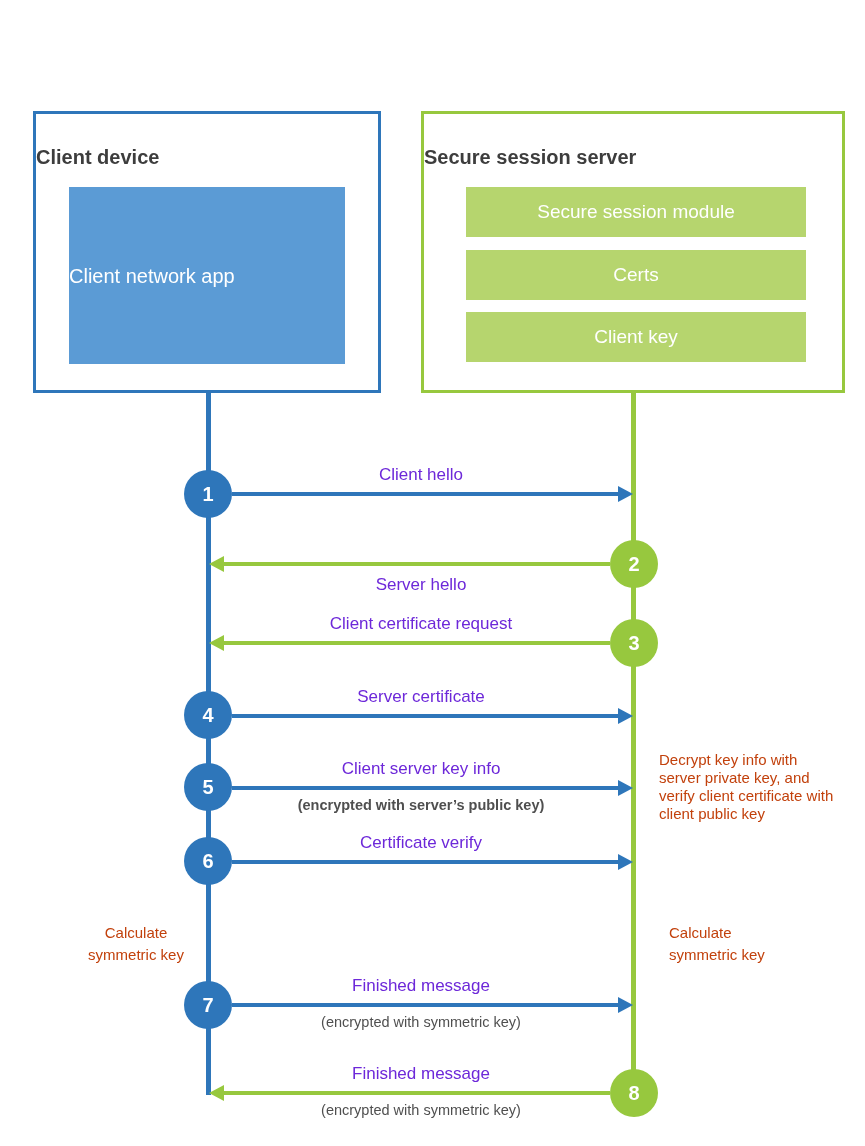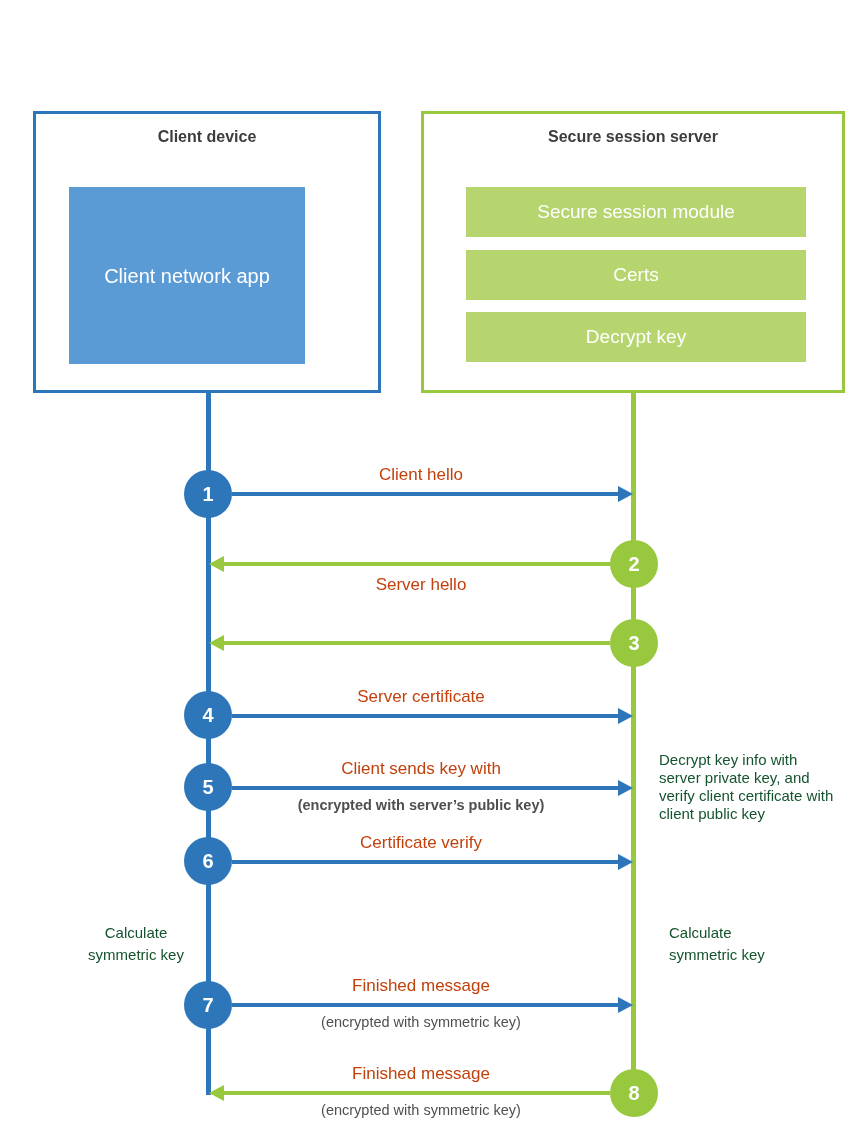--- a/index.html
+++ b/index.html
@@ -8,24 +8,24 @@
     font-family:"Liberation Sans", sans-serif; overflow:hidden;
   }
   .page-title {
     position:absolute; left:30px; top:14px; margin:0;
     font-size:28px; font-weight:300; color:#4b4b4b; letter-spacing:0px;
   }
   
   .actor-box { position:absolute; box-sizing:border-box; background:#fff; top:111px; height:282px; }
   .client-box { left:33px; width:348px; border:3px solid #2e76ba; }
   .server-box { left:421px; width:424px; border:3px solid #97c83e; }
-  .box-title { text-align:center; margin-top:14px; font-size:16px; font-weight:bold; color:#3d3d3d; }
+  .box-title { margin-top:32px; font-size:20px; font-weight:bold; color:#3d3d3d; }
   .client-app {
-    position:absolute; left:69px; top:187px; width:236px; height:177px;
-    background:#5b9bd5; display:flex; align-items:center; justify-content:center;
+    position:absolute; left:69px; top:187px; width:276px; height:177px;
+    background:#5b9bd5; display:flex; align-items:center; justify-content:flex-start;
   }
   .client-app span { display:block; max-width:170px; text-align:center; color:#ffffff; font-size:20px; line-height:26px; }
   .server-bar {
     position:absolute; left:466px; width:340px; height:50px; background:#b6d56e;
     display:flex; align-items:center; justify-content:center; color:#ffffff; font-size:19px;
   }
   .bar-1 { top:187px; } .bar-2 { top:250px; } .bar-3 { top:312px; }
   
   .vline { position:absolute; width:5px; }
   .vline-client { left:206px; top:393px; height:702px; background:#2e76ba; }
@@ -45,27 +45,27 @@
   .circle {
     position:absolute; width:48px; height:48px; border-radius:50%;
     display:flex; align-items:center; justify-content:center;
     color:#fff; font-size:20px; font-weight:bold;
   }
   .circle.blue  { background:#2e76ba; left:184px; }
   .circle.green { background:#97c83e; left:610px; }
   .c1 { top:470px; } .c2 { top:540px; } .c3 { top:619px; } .c4 { top:691px; }
   .c5 { top:763px; } .c6 { top:837px; } .c7 { top:981px; } .c8 { top:1069px; }
   
-  .step-label { position:absolute; left:208px; width:426px; text-align:center; font-size:17px; color:#c2410c; }
+  .step-label { position:absolute; left:208px; width:426px; text-align:center; font-size:17px; color:#6d28d9; }
   .step-sub   { position:absolute; left:208px; width:426px; text-align:center; font-size:14.5px; color:#4f4f4f; }
   .lb1 { top:465px; } .lb2 { top:535px;margin-top:40px; } .lb3 { top:614px; } .lb4 { top:687px; }
   .lb5 { top:759px; } .lb6 { top:833px; } .lb7 { top:976px; } .lb8 { top:1064px; }
   .sb2 { top:573px; } .sb5 { top:797px;font-weight:bold; } .sb6 { top:871px; } .sb7 { top:1014px; } .sb8 { top:1102px; }
   
-  .note { position:absolute; color:#14532d; }
+  .note { position:absolute; color:#c2410c; }
   .note-server { left:659px; top:751px; width:178px; font-size:15px; line-height:18px; }
   .calc-left  { left:76px;  top:922px; width:120px; text-align:center; font-size:15px; line-height:22px; }
   .calc-right { left:669px; top:922px; width:120px; text-align:left;  font-size:15px; line-height:22px; }
 </style>
 </head>
 <body>
 
 <div class="canvas">
 
 
@@ -79,21 +79,21 @@
   <div class="actor-box server-box">
     <div class="box-title">Secure session server</div>
   </div>
   <div class="server-bar bar-1">
     <span>Secure session module</span>
   </div>
   <div class="server-bar bar-2">
     <span>Certs</span>
   </div>
   <div class="server-bar bar-3">
-    <span>Decrypt key</span>
+    <span>Client key</span>
   </div>
 
   <div class="vline vline-client"></div>
   <div class="vline vline-server"></div>
 
   <div class="shaft blue sh1"></div>
   <div class="head blue hd1"></div>
   <div class="step-label lb1">Client hello</div>
   <div class="circle blue c1">
     <span>1</span>
@@ -101,34 +101,35 @@
 
   <div class="shaft green sh2"></div>
   <div class="head green hd2"></div>
   <div class="step-label lb2">Server hello</div>
   <div class="circle green c2">
     <span>2</span>
   </div>
 
   <div class="shaft green sh3"></div>
   <div class="head green hd3"></div>
+  <div class="step-label lb3">Client certificate request</div>
   <div class="circle green c3">
     <span>3</span>
   </div>
 
   <div class="shaft blue sh4"></div>
   <div class="head blue hd4"></div>
   <div class="step-label lb4">Server certificate</div>
   <div class="circle blue c4">
     <span>4</span>
   </div>
 
   <div class="shaft blue sh5"></div>
   <div class="head blue hd5"></div>
-  <div class="step-label lb5">Client sends key with</div>
+  <div class="step-label lb5">Client server key info</div>
   <div class="step-sub sb5">(encrypted with server’s public key)</div>
   <div class="circle blue c5">
     <span>5</span>
   </div>
 
   <div class="shaft blue sh6"></div>
   <div class="head blue hd6"></div>
   <div class="step-label lb6">Certificate verify</div>
   <div class="circle blue c6">
     <span>6</span>

